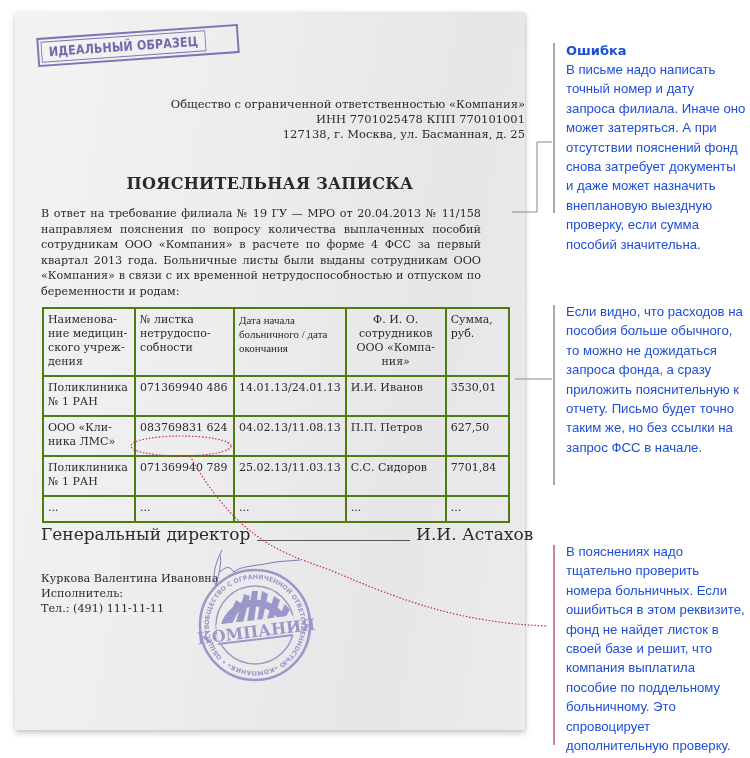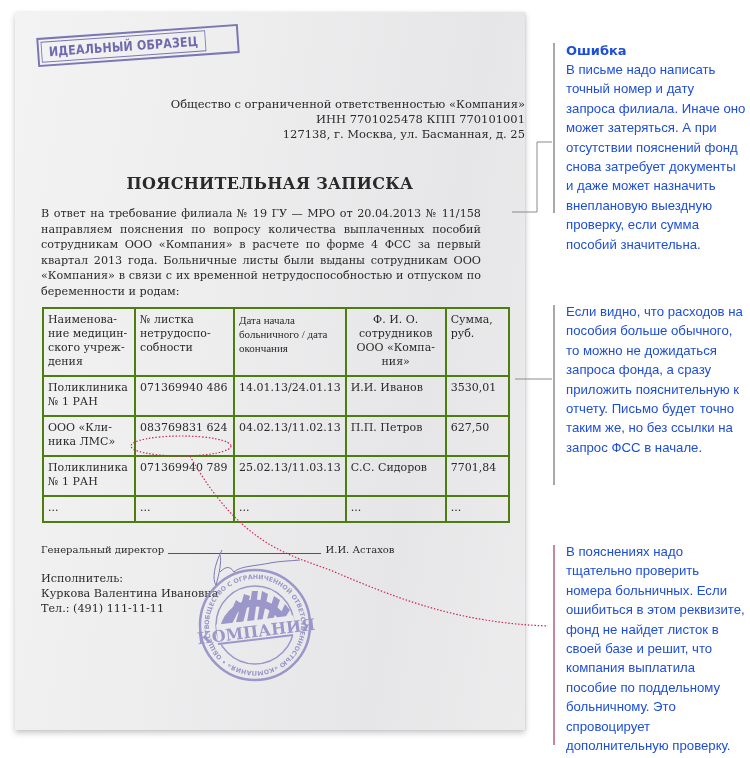--- a/index.html
+++ b/index.html
@@ -8,21 +8,21 @@
       background: linear-gradient(100deg, #f3f3f4 0%, #ededee 40%, #e6e6e8 75%, #ececed 100%);
       box-shadow: 0 3px 6px rgba(0,0,0,0.22), 1px 0 2px rgba(0,0,0,0.08); }
     .sample-stamp { position: absolute; left: 37px; top: 31px; transform: rotate(-4deg); border: 2px solid #7b77b3; padding: 2px; }
     .sample-stamp .inner { border: 1.5px solid #7b77b3; padding: 2px 8px; font-family: "DejaVu Sans", sans-serif; font-weight: bold; font-size: 13px; color: #6f6aad; letter-spacing: 0.2px; transform: scaleX(0.85); transform-origin: left center; white-space: nowrap; }
     .header { position: absolute; left: 15px; width: 510px; top: 97px; text-align: right; font-size: 11.5px; line-height: 15px; }
     .title { position: absolute; left: 15px; width: 510px; top: 174px; text-align: center; font-size: 16px; font-weight: bold; letter-spacing: 0.3px; }
     .body-text { position: absolute; left: 41px; width: 440px; top: 206px; font-size: 11.2px; line-height: 15.5px; text-align: justify; }
     table.doc-table { position: absolute; left: 42px; top: 307px; border-collapse: collapse; font-size: 11px; line-height: 14px; }
     table.doc-table td { border: 2px solid #4d7c0f; vertical-align: top; padding: 4px 4px 6px 4px; }
     .c1 { width: 82px; } .c2 { width: 89px; } .c3 { width: 98px; font-family: Liberation Serif, serif; } .c4 { width: 90px; text-align: center; } .c5 { width: 53px; margin-left: 24px; }
-    .sign-row { position: absolute; left: 41px; top: 544px; font-size: 10px; white-space: nowrap; }
+    .sign-row { position: absolute; left: 41px; top: 524px; font-size: 17px; white-space: nowrap; }
     .sign-line { display: inline-block; width: 153px; border-bottom: 1px solid #555; margin: 0 1px; vertical-align: -1px; }
     .exec { position: absolute; left: 41px; top: 571px; font-size: 11.2px; line-height: 15px; }
     .overlay { position: absolute; left: 0; top: 0; pointer-events: none; }
     .note { position: absolute; left: 566px; width: 180px; font-family: "Liberation Sans", sans-serif; font-size: 13.2px; line-height: 19.4px; color: #1d4ed8; }
     .note .nt { font-family: "DejaVu Sans", sans-serif; font-weight: bold; font-size: 13px; display: block; line-height: 19px; }
     .vbar { position: absolute; width: 2px; }
   </style>
 </head>
 <body>
 
@@ -54,21 +54,21 @@
   <tr>
     <td>Поликлини­ка № 1 РАН</td>
     <td>071369940 486</td>
     <td>14.01.13/24.01.13</td>
     <td>И.И. Иванов</td>
     <td>3530,01</td>
   </tr>
   <tr>
     <td>ООО «Кли­ника ЛМС»</td>
     <td>083769831 624</td>
-    <td>04.02.13/11.02.13</td>
+    <td>04.02.13/11.08.13</td>
     <td>П.П. Петров</td>
     <td>627,50</td>
   </tr>
   <tr>
     <td>Поликлини­ка № 1 РАН</td>
     <td>071369940 789</td>
     <td>25.02.13/11.03.13</td>
     <td>С.С. Сидоров</td>
     <td>7701,84</td>
   </tr>
@@ -82,22 +82,22 @@
 </tbody>
   </table>
 
 <div class="sign-row">
   <span>Генеральный директор</span>
   <span class="sign-line"></span>
   <span>И.И. Астахов</span>
 </div>
 
 <div class="exec">
+  <div>Куркова Валентина Ивановна</div>
   <div>Исполнитель:</div>
-  <div>Куркова Валентина Ивановна</div>
   <div>Тел.: (491) 111-11-11</div>
 </div>
 
 <svg class="overlay" width="750" height="758" viewBox="0 0 750 758">
   <defs>
     <path id="sealRing" d="M 255,625 m -46,0 a 46,46 0 1,1 92,0 a 46,46 0 1,1 -92,0"></path>
   </defs>
 
   <g opacity="0.82">
     <circle cx="255" cy="625" r="55" fill="none" stroke="#8a85c2" stroke-width="2.5"></circle>

